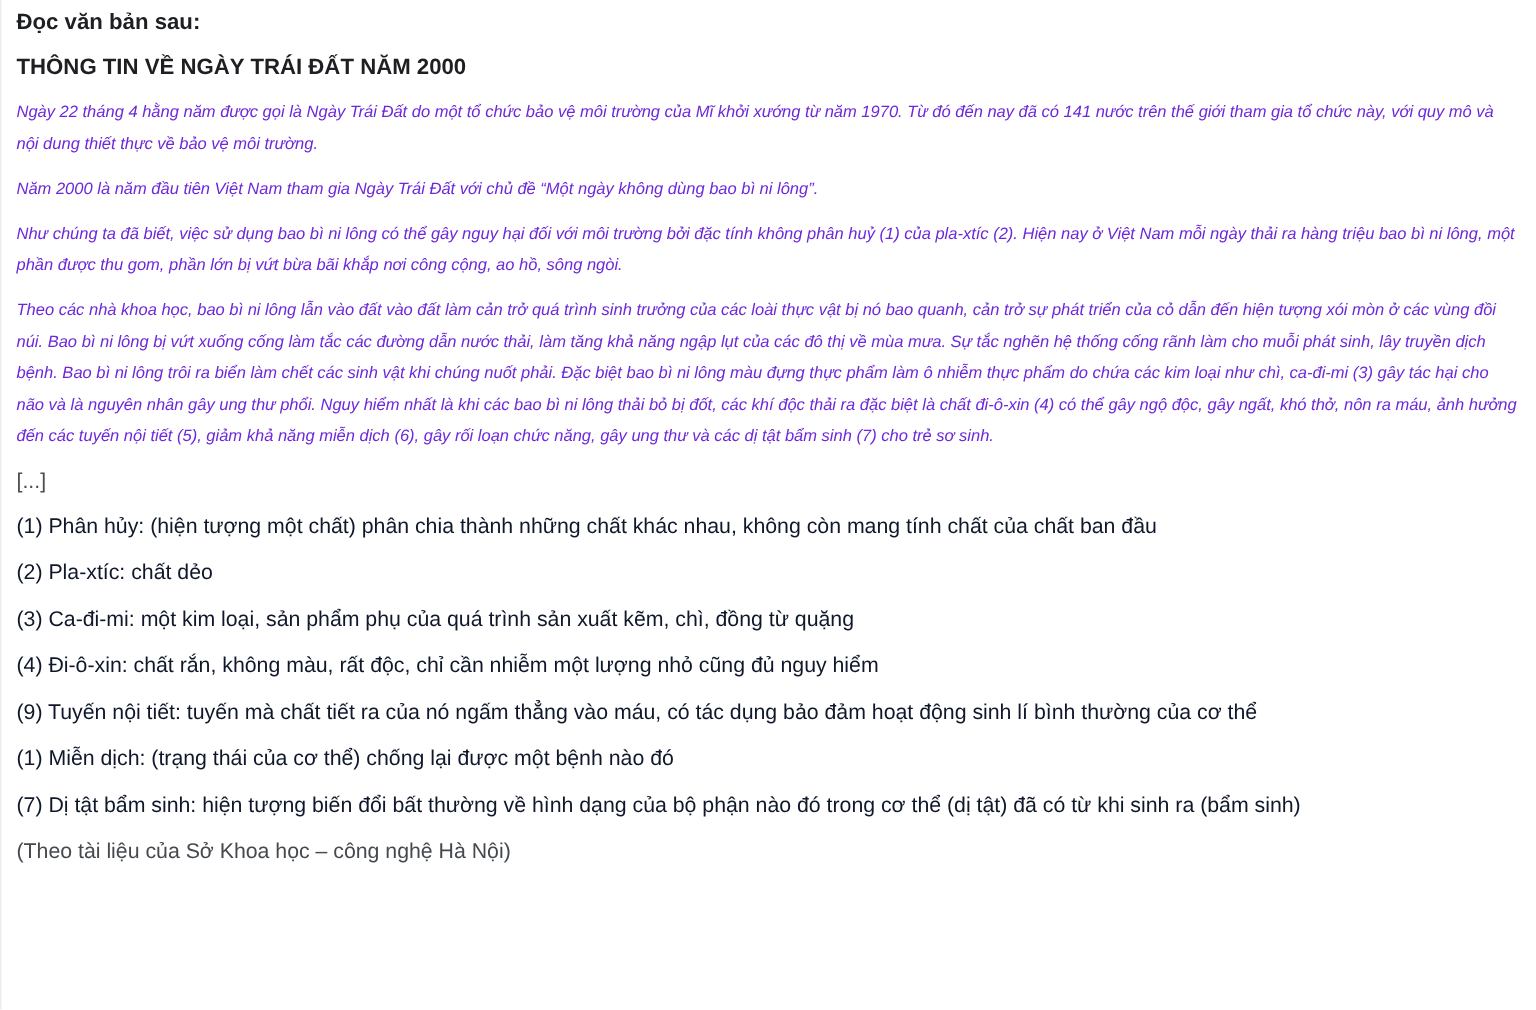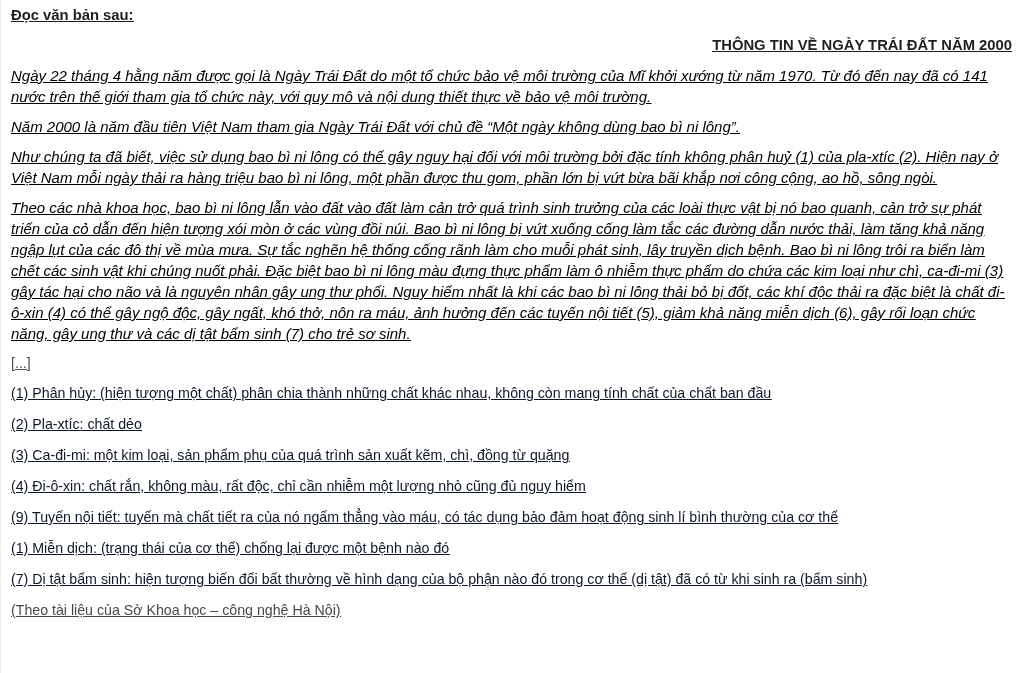--- a/index.html
+++ b/index.html
@@ -1,15 +1,15 @@
 <!DOCTYPE html>
 <html lang="vi"><head>
 <meta charset="utf-8">
 <style>
-  * { box-sizing: border-box; text-decoration: underline; }
+  * { box-sizing: border-box; }
   html, body { margin: 0; padding: 0; }
   body {
     width: 1024px;
     height: 673px;
     background: #ffffff;
     overflow: hidden;
     font-family: "Liberation Sans", "DejaVu Sans", sans-serif;
   }
   .doc {
     width: 1024px;
@@ -23,27 +23,27 @@
     font-weight: 700;
     color: #1d1f22;
     line-height: 21px;
     margin: 0 0 9px 0;
   }
   .doc-title {
     font-size: 14.8px;
     font-weight: 700;
     color: #1d1f22;
     line-height: 21px;
-    text-align: right;
+    text-align: left;
     margin: 0 0 9px 0;
   }
   .body-par {
-    font-size: 15px;
+    font-size: 11px;
     font-style: italic;
-    color: #000000;
+    color: #6d28d9;
     line-height: 21px;
     margin: 0 0 9px 0;
   }
   .ellipsis-par {
     font-size: 14.2px;
     color: #4b4f54;
     line-height: 21px;
     margin: 0 0 9px 0;
   }
   .footnote {

